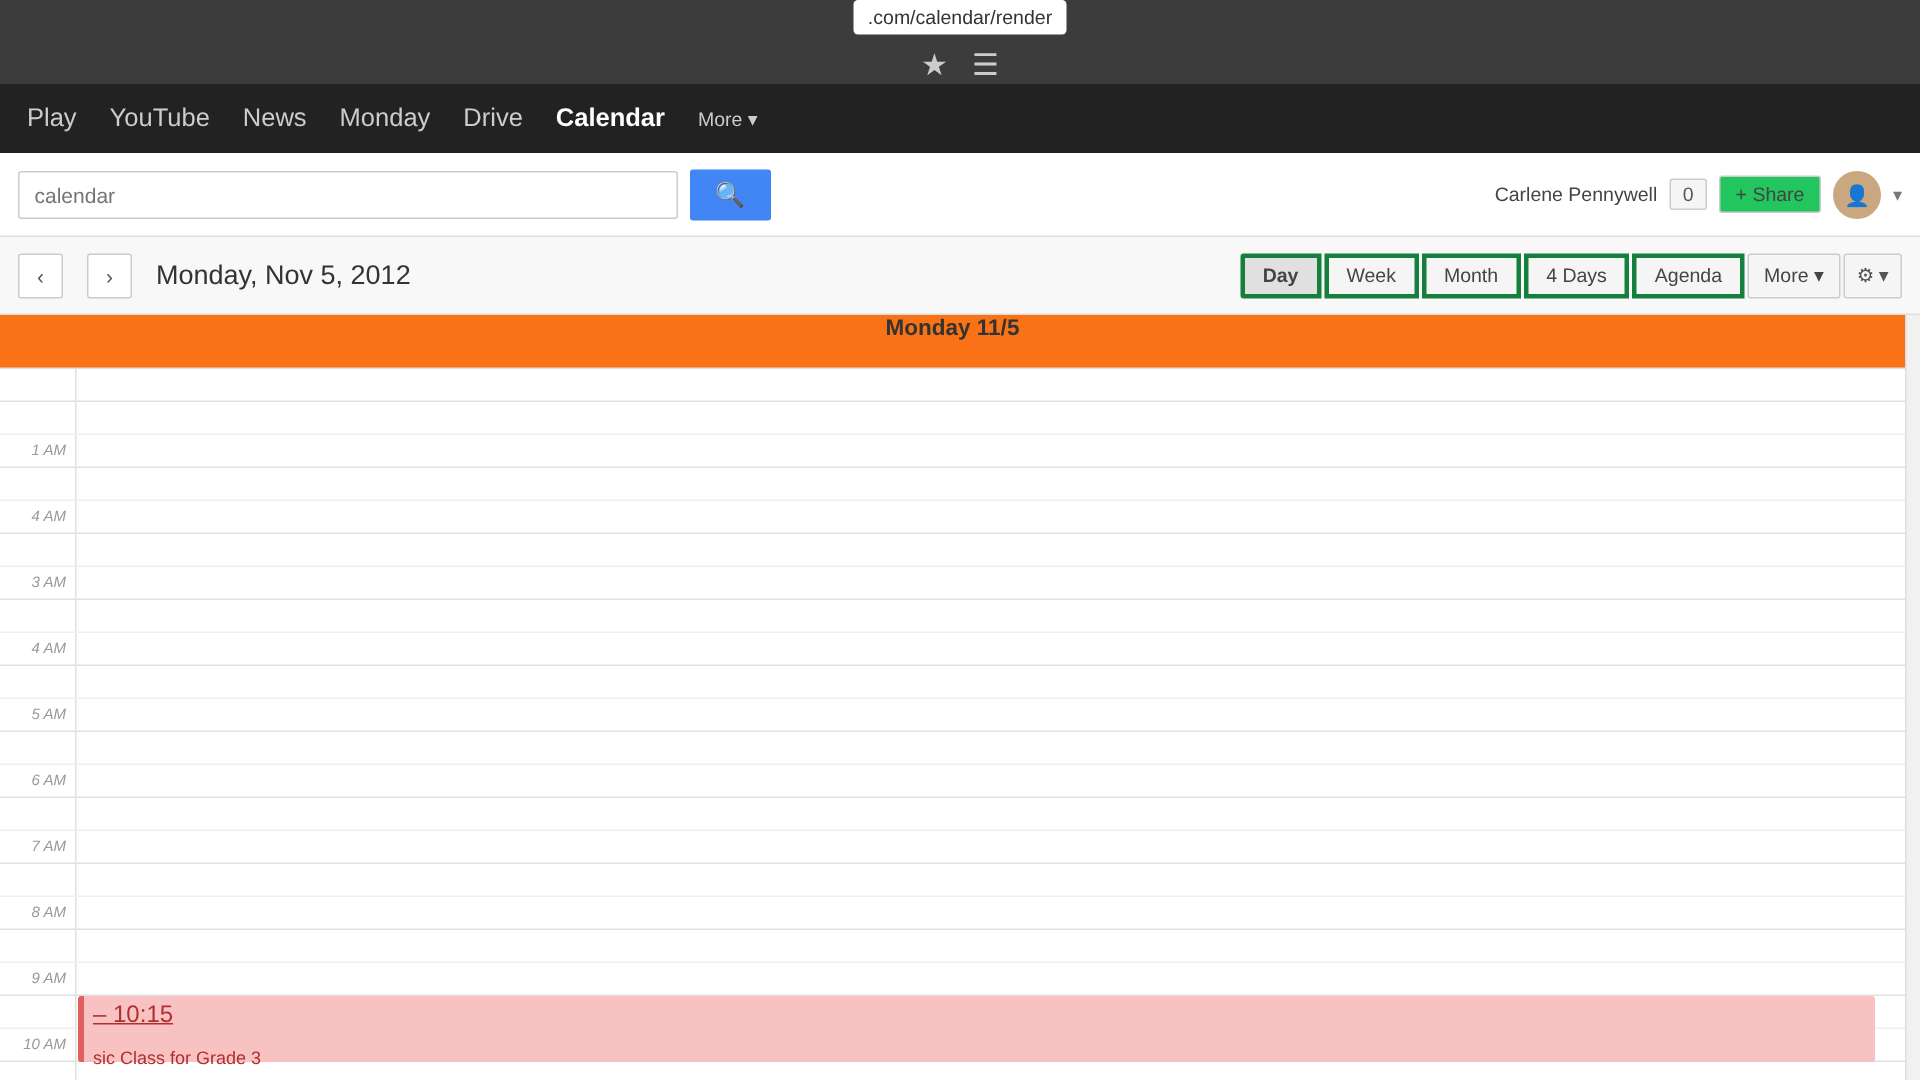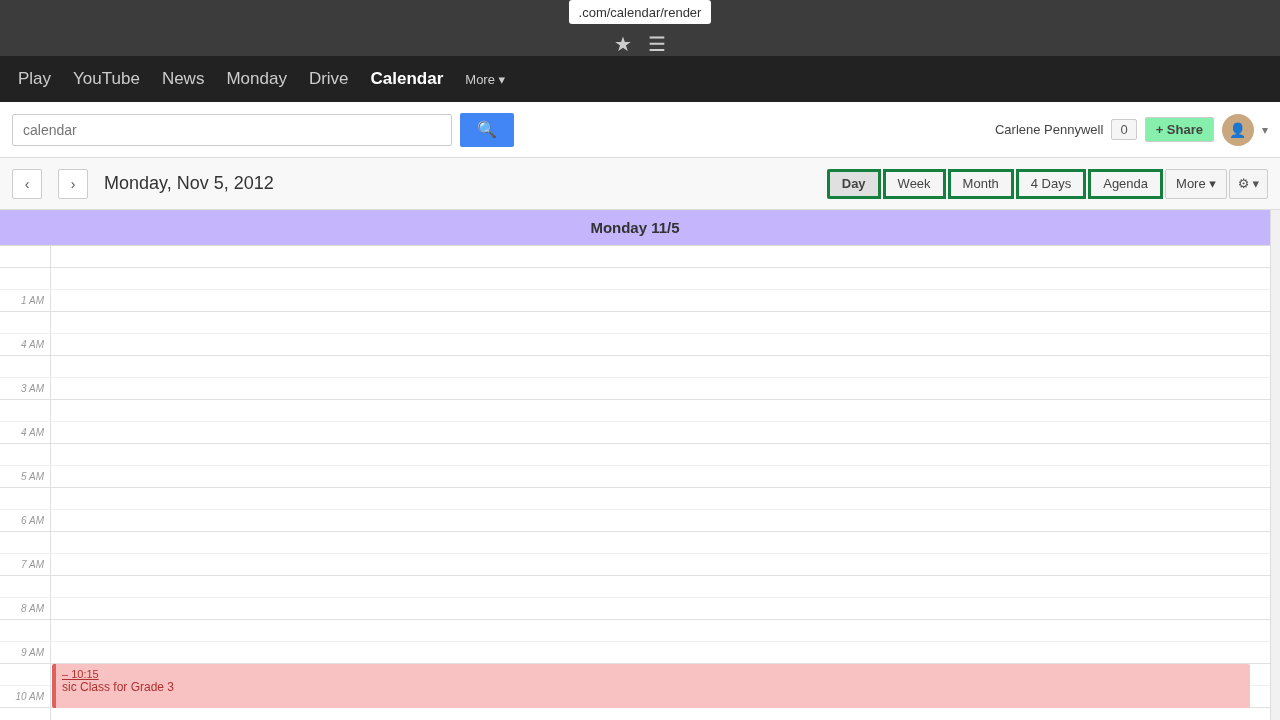--- a/index.html
+++ b/index.html
@@ -114,29 +114,28 @@
       background: #f5f5f5;
       border: 1px solid #ccc;
       border-radius: 2px;
       padding: 2px 8px;
       font-size: 13px;
       color: #555;
     }
     .share-btn {
       border: 1px solid #ccc;
       border-radius: 2px;
-      background: #86efac;
+      background: #22c55e;
       padding: 4px 10px;
       font-size: 13px;
       cursor: pointer;
       color: #444;
       display: flex;
       align-items: center;
       gap: 4px;
-      font-weight: bold;
     }
     .avatar {
       width: 32px;
       height: 32px;
       border-radius: 50%;
       background: #c9a880;
       overflow: hidden;
       display: flex;
       align-items: center;
       justify-content: center;
@@ -231,24 +230,24 @@
       display: flex;
       height: calc(720px - 56px - 46px - 56px - 52px);
       background: #fff;
     }
     .cal-content {
       flex: 1;
       overflow: hidden;
     }
     .day-header {
       height: 36px;
-      background: #c4b5fd;
+      background: #f97316;
       border-bottom: 1px solid #ddd;
       display: flex;
-      align-items: center;
+      align-items: flex-start;
       justify-content: center;
       font-size: 15px;
       color: #333;
       font-weight: bold;
     }
     .time-grid {
       position: relative;
       overflow: hidden;
     }
     .time-row {
@@ -281,22 +280,22 @@
       background: #f9c2c2;
       border-left: 4px solid #e06060;
       border-radius: 2px;
       padding: 4px 6px;
       font-size: 12px;
       color: #b03030;
       cursor: pointer;
       z-index: 2;
     }
     .event-time {
-      font-size: 11px;
-      margin-bottom: 0;
+      font-size: 16px;
+      margin-bottom: 12px;
       text-decoration: underline;
     }
     .event-title {
       font-size: 12px;
     }
 
     
     .scrollbar-track {
       width: 10px;
       background: #f1f1f1;

